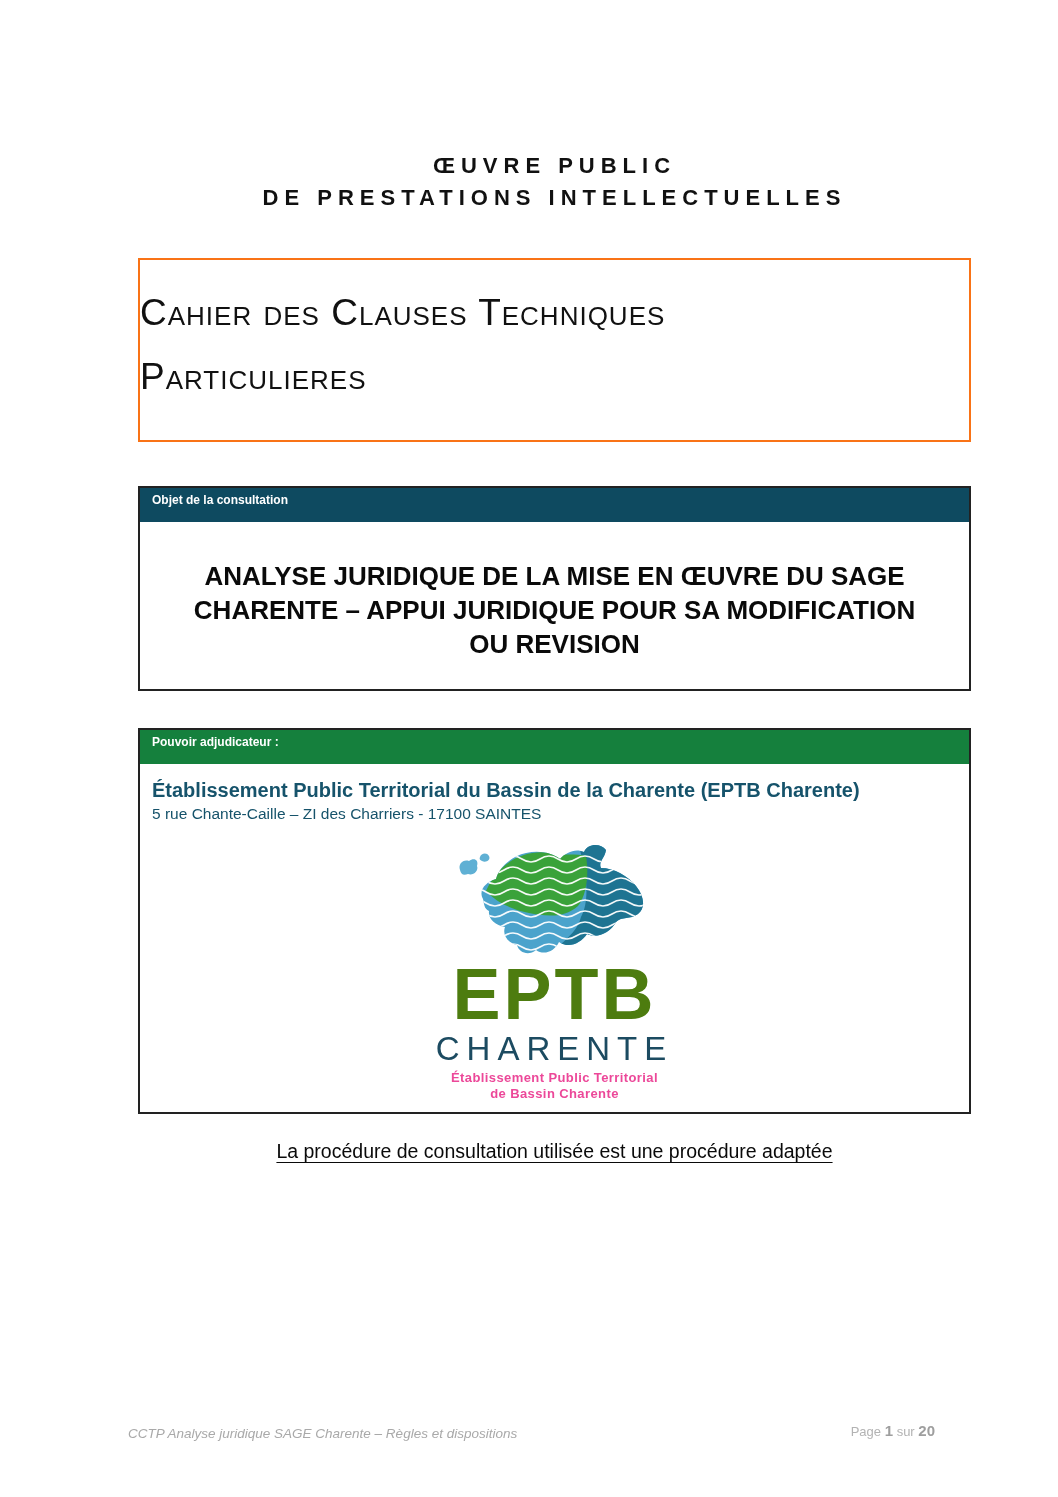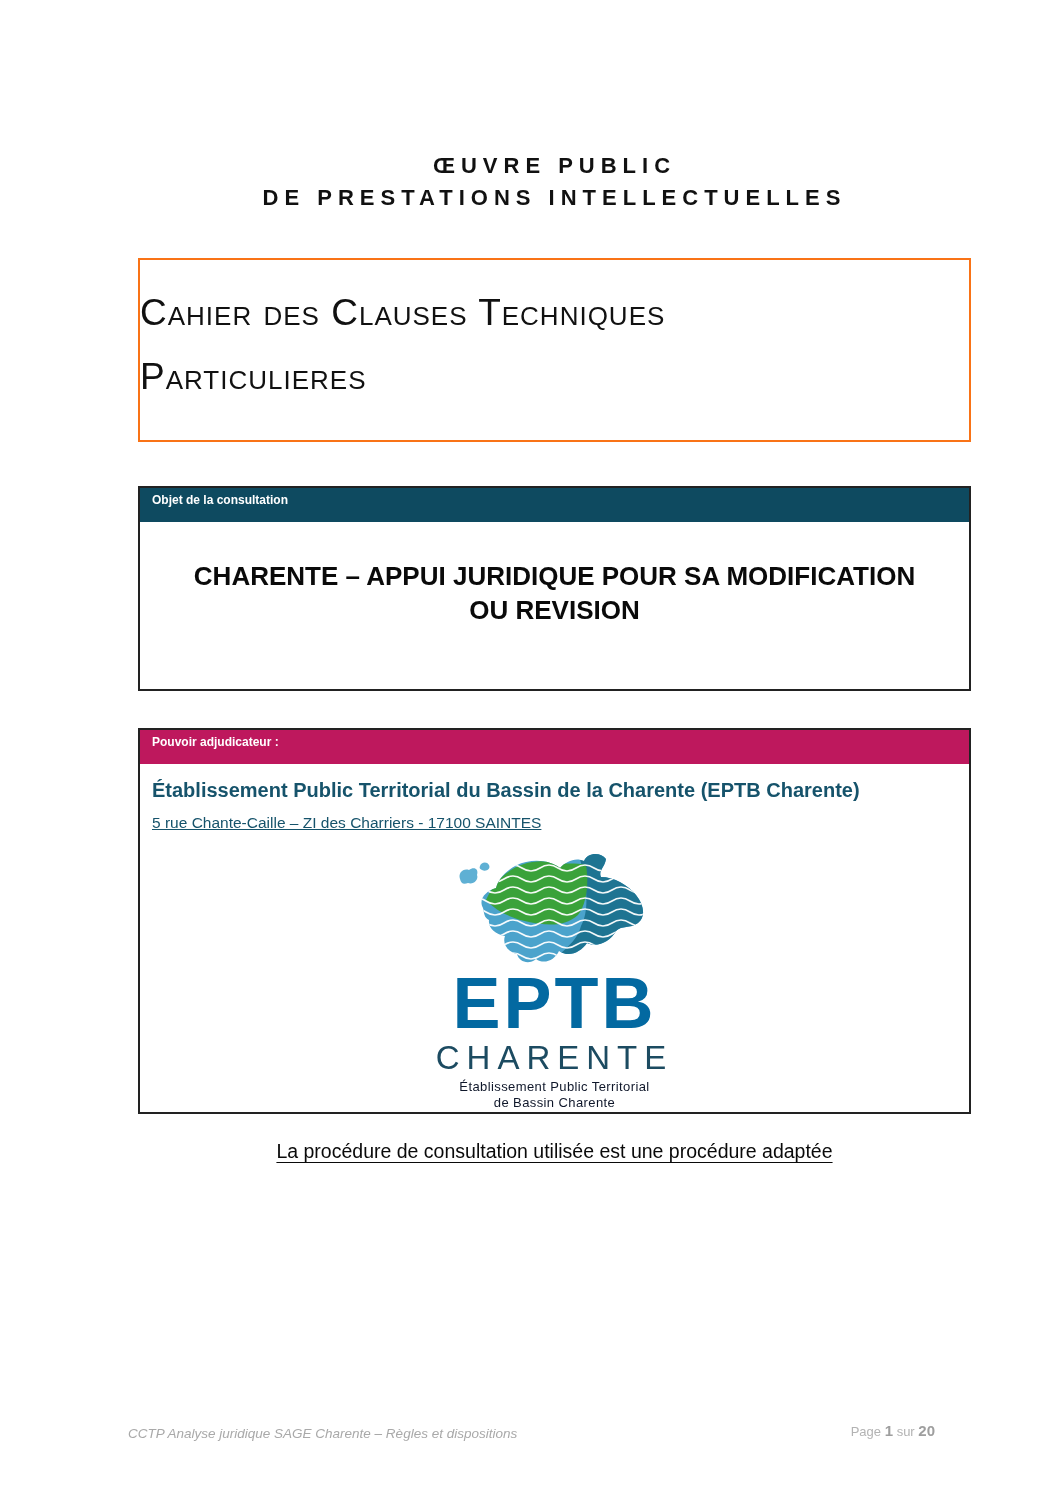--- a/index.html
+++ b/index.html
@@ -46,21 +46,21 @@
     padding:5px 0 0 12px;
   }
   .objet-body {
     padding-top:37px;
     text-align:center;
     font-weight:bold; font-size:26px; line-height:34px;
     color:#0a0a0a;
   }
   .pouvoir-body { padding:15px 12px 0 12px; }
   .org-name { font-weight:bold; font-size:20px; }
-  .org-address { font-size:15.5px; margin-top:12px;text-decoration:underline; }
+  .org-address { font-size:15.5px; margin-top:3px; }
   
   .logo-block { text-align:center; margin-top:20px; }
   .logo-map { display:block; margin:0 auto; }
   .logo-acronym {
     font-size:72px; font-weight:700; letter-spacing:3px;
     line-height:70px; margin-top:2px;
   }
   .logo-name {
     font-size:33px; font-weight:400; letter-spacing:7px;
     line-height:36px; margin-top:2px;
@@ -99,27 +99,28 @@
   </div>
 
   <div class="title-box">
     <div class="title-line title-line-1">Cahier des Clauses Techniques</div>
     <div class="title-line title-line-2">Particulieres</div>
   </div>
 
   <div class="section section-objet">
     <div class="banner" style="background:#0e4a60;">Objet de la consultation</div>
     <div class="objet-body">
+      <div>ANALYSE JURIDIQUE DE LA MISE EN ŒUVRE DU SAGE</div>
       <div>CHARENTE – APPUI JURIDIQUE POUR SA MODIFICATION</div>
       <div>OU REVISION</div>
     </div>
   </div>
 
   <div class="section section-pouvoir">
-    <div class="banner" style="background:#be185d;">Pouvoir adjudicateur :</div>
+    <div class="banner" style="background:#15803d;">Pouvoir adjudicateur :</div>
     <div class="pouvoir-body">
       <div class="org-name" style="color:#16536b;">Établissement Public Territorial du Bassin de la Charente (EPTB Charente)</div>
       <div class="org-address" style="color:#16536b;">5 rue Chante-Caille – ZI des Charriers - 17100 SAINTES</div>
 
       <div class="logo-block">
         <svg class="logo-map" width="210" height="114" viewBox="0 0 210 114" aria-hidden="true">
           <defs>
             <clipPath id="blobClip">
               <path d="M33,56 C28,47 36,39 46,36
                        C49,24 62,13 76,10
@@ -160,23 +161,23 @@
               <path d="M18 38 q9 -6 18 0 t18 0 t18 0 t18 0 t18 0 t18 0 t18 0 t18 0 t18 0 t18 0"></path>
               <path d="M18 49 q9 -6 18 0 t18 0 t18 0 t18 0 t18 0 t18 0 t18 0 t18 0 t18 0 t18 0"></path>
               <path d="M18 60 q9 -6 18 0 t18 0 t18 0 t18 0 t18 0 t18 0 t18 0 t18 0 t18 0 t18 0"></path>
               <path d="M18 71 q9 -6 18 0 t18 0 t18 0 t18 0 t18 0 t18 0 t18 0 t18 0 t18 0 t18 0"></path>
               <path d="M18 82 q9 -6 18 0 t18 0 t18 0 t18 0 t18 0 t18 0 t18 0 t18 0 t18 0 t18 0"></path>
               <path d="M18 93 q9 -6 18 0 t18 0 t18 0 t18 0 t18 0 t18 0 t18 0 t18 0 t18 0 t18 0"></path>
               <path d="M18 104 q9 -6 18 0 t18 0 t18 0 t18 0 t18 0 t18 0 t18 0 t18 0 t18 0 t18 0"></path>
             </g>
           </g>
         </svg>
-        <div class="logo-acronym" style="color:#0369a1;">EPTB</div>
+        <div class="logo-acronym" style="color:#4d7c0f;">EPTB</div>
         <div class="logo-name" style="color:#1c4b61;">CHARENTE</div>
-        <div class="logo-tagline" style="color:#0f172a;">
+        <div class="logo-tagline" style="color:#ec4899;font-weight:bold;">
           <div>Établissement Public Territorial</div>
           <div>de Bassin Charente</div>
         </div>
       </div>
     </div>
   </div>
 
   <div class="procedure-note">La procédure de consultation utilisée est une procédure adaptée</div>
 
   <div class="footer-left">

